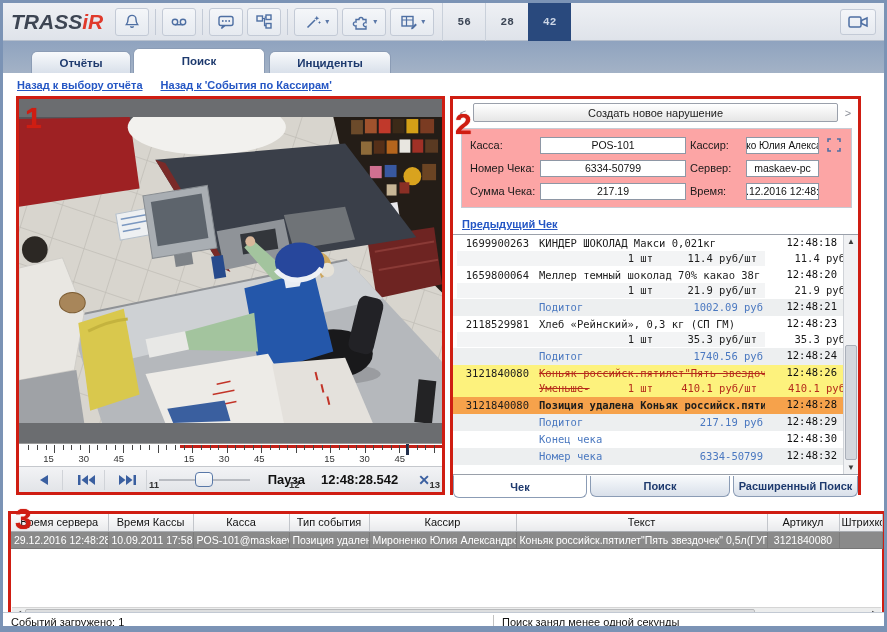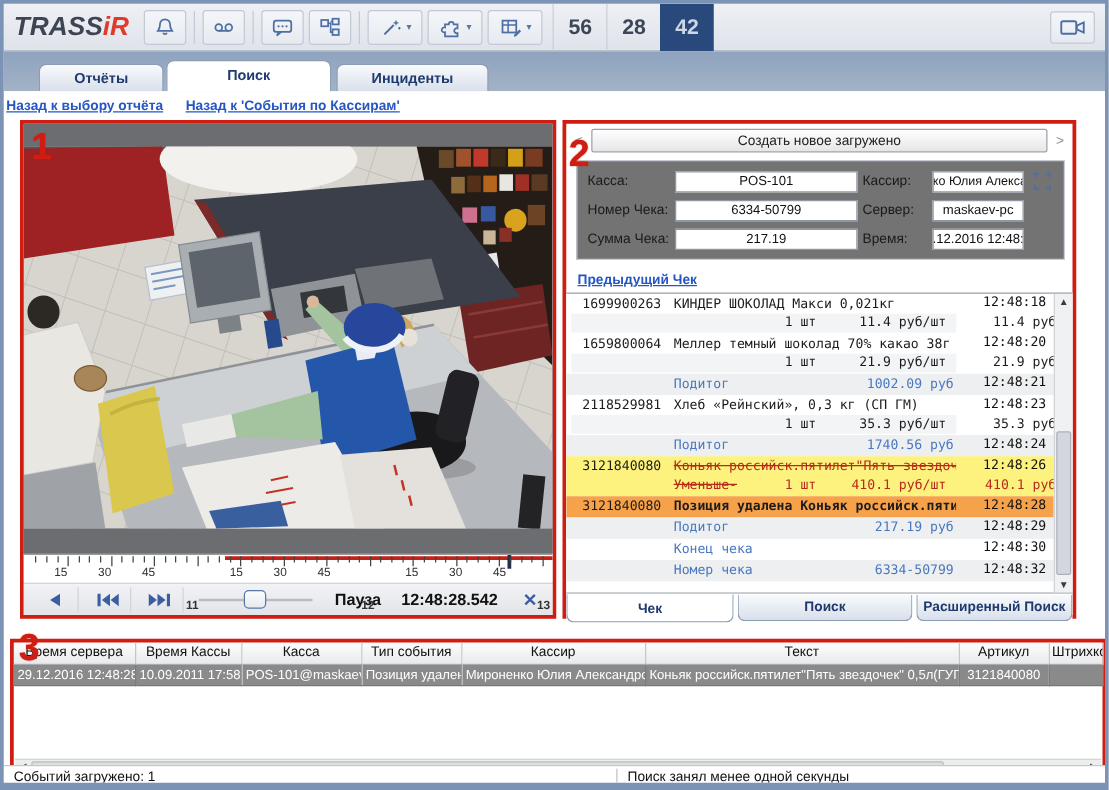--- a/index.html
+++ b/index.html
@@ -14,36 +14,36 @@
     font-family:"Liberation Sans",sans-serif;}
   .logo .lg1{color:#3d4553;} .logo .lg2{color:#e03a2c;}
   .tb-sep{width:1px;height:26px;background:#c3cad6;margin:0 4px;}
   .tb-btn{width:34px;height:28px;border:1px solid #c3cad6;border-radius:3px;background:linear-gradient(#f4f6f9,#e6eaf0);
     margin:0 2px;display:flex;align-items:center;justify-content:center;}
   .tb-btn.w-dd{width:44px;}
   .tb-btn svg{display:block;}
   .dd{color:#5a77a8;font-size:8px;margin-left:2px;}
   .counters{display:flex;height:38px;margin-left:6px;}
   .counter{width:43px;height:38px;display:flex;align-items:center;justify-content:center;
-    font-size:17px;font-weight:bold;color:#3c4656;border-left:1px solid #c9d0da;}
+    font-size:11px;font-weight:bold;color:#3c4656;border-left:1px solid #c9d0da;font-family:Liberation Mono, monospace;}
   .counter.active{background:#29497d;color:#ccd6e6;border-left:none;}
   .tb-spacer{flex:1;}
   .cam-btn{width:36px;height:26px;border:1px solid #c3cad6;border-radius:3px;margin-right:8px;
     display:flex;align-items:center;justify-content:center;background:linear-gradient(#f4f6f9,#e6eaf0);}
   
   .tabband{position:absolute;left:0;top:38px;right:0;height:32px;
     background:linear-gradient(#8fa3bf,#a3b2c6);}
   .tab{position:absolute;bottom:0;height:22px;padding:0 14px;
     background:linear-gradient(#f8fafc,#d9e0ea);border:1px solid #8b9cb5;border-bottom:none;
     border-radius:6px 6px 0 0;display:flex;align-items:center;justify-content:center;
     font-size:11.5px;font-weight:bold;color:#1e3a6e;}
   .tab.active{background:#fff;height:25px;z-index:2;}
   
   .linksrow{position:absolute;left:0;top:70px;right:0;height:23px;background:#fff;
-    display:flex;align-items:center;padding-left:2px;gap:18px;}
+    display:flex;align-items:center;padding-left:14px;gap:18px;}
   .blink{font-size:11px;color:#2456c4;text-decoration:underline;font-weight:bold;}
   
   .region{position:absolute;border:3px solid #cf1d12;background:#fff;}
   #region-video{left:13px;top:93px;width:429px;height:399px;display:flex;flex-direction:column;}
   #region-panel{left:447px;top:93px;width:411px;height:399px;}
   #region-table{left:5px;top:508px;width:877px;height:112px;}
   .marker{position:absolute;color:#cf1d12;font-size:30px;font-weight:900;z-index:30;
     font-family:"Liberation Sans",sans-serif;line-height:1;text-shadow:0 0 1px #cf1d12;}
   #marker-1{left:22px;top:100px;} #marker-2{left:452px;top:106px;} #marker-3{left:12px;top:501px;}
   
@@ -69,21 +69,21 @@
   .slider .thumb{position:absolute;left:50%;top:2px;width:18px;height:15px;background:linear-gradient(#fbfcfd,#e7eaef);
     border:1.5px solid #5878a8;border-radius:4px;transform:translateX(-50%);}
   .pause-lbl,.timecode{font-size:13px;font-weight:bold;color:#111;margin:0 6px;}
   .close-x{color:#3a5fa0;font-weight:900;font-size:14px;margin:0 6px 0 10px;}
   
   .nav-row{display:flex;align-items:center;padding:4px 5px 3px;gap:5px;}
   .nav-arrow{color:#8b8f98;font-size:11px;width:10px;text-align:center;}
   .create-btn{flex:1;height:19px;border:1px solid #9aa0ab;border-radius:2px;
     background:linear-gradient(#ffffff,#e6e6e6);font-size:11px;color:#222;
     display:flex;align-items:center;justify-content:center;}
-  .fieldsbox{margin:3px 6px 4px 8px;border:1px solid #c6cbd4;background:#737373;padding:6px 6px 6px 8px;
+  .fieldsbox{margin:3px 6px 4px 8px;border:1px solid #c6cbd4;background:#fca5a5;padding:6px 6px 6px 8px;
     display:grid;grid-template-columns:66px 146px 52px 1fr 22px;grid-auto-rows:20px;
     column-gap:4px;row-gap:3px;align-items:center;}
   .flabel{font-size:11px;color:#1a1a1a;}
   .finput{height:17px;border:1px solid #8e97a5;background:#fff;font-size:10.5px;color:#111;
     display:flex;align-items:center;justify-content:center;overflow:hidden;white-space:nowrap;}
   .finput.small{font-size:10px;}
   .refresh-cell{display:flex;align-items:center;justify-content:center;}
   .prevcheck{padding:2px 0 2px 9px;}
   
   .receipt{position:relative;border-top:1px solid #9aa0aa;border-bottom:1px solid #9aa0aa;
@@ -432,21 +432,21 @@
       </div>
       <span class="pause-lbl">Пауза</span>
       <span class="timecode">12:48:28.542</span>
       <span class="close-x">✕</span>
     </div>
   </div>
 
   <div class="region" id="region-panel">
     <div class="nav-row">
       <span class="nav-arrow">&lt;</span>
-      <div class="create-btn">Создать новое загружено</div>
+      <div class="create-btn">Создать новое нарушение</div>
       <span class="nav-arrow">&gt;</span>
     </div>
     <div class="fieldsbox" id="fieldsbox">
         <div class="flabel">Касса:</div>
         <div class="finput">POS-101</div>
         <div class="flabel">Кассир:</div>
         <div class="finput small">Мироненко Юлия Александровна</div>
         <div class="refresh-cell">
           <svg width="16" height="16" viewBox="0 0 16 16">
             <path d="M2 5V2h3M11 2h3v3M14 11v3h-3M5 14H2v-3" fill="none" stroke="#4e6fa3" stroke-width="1.6"></path>

